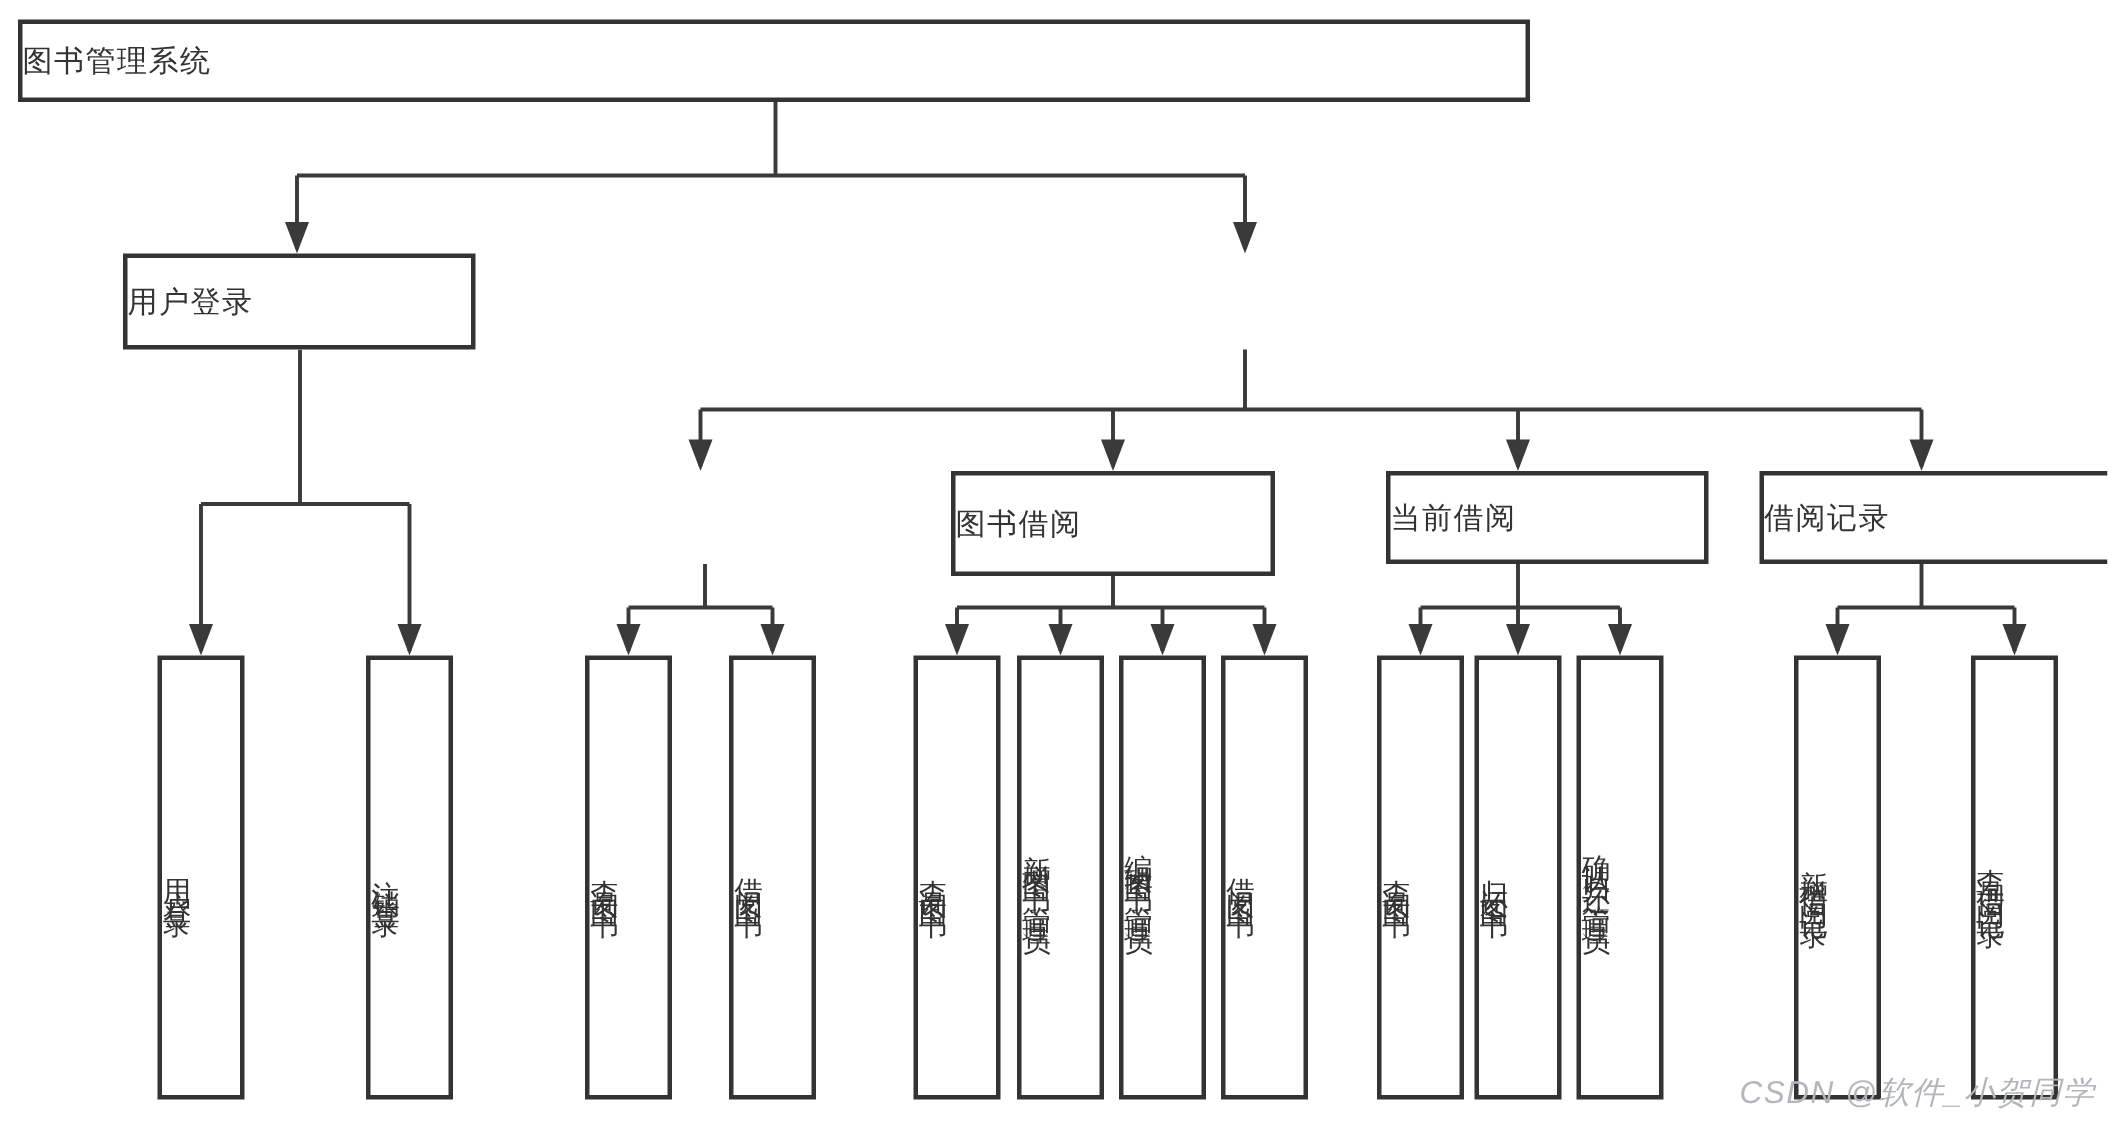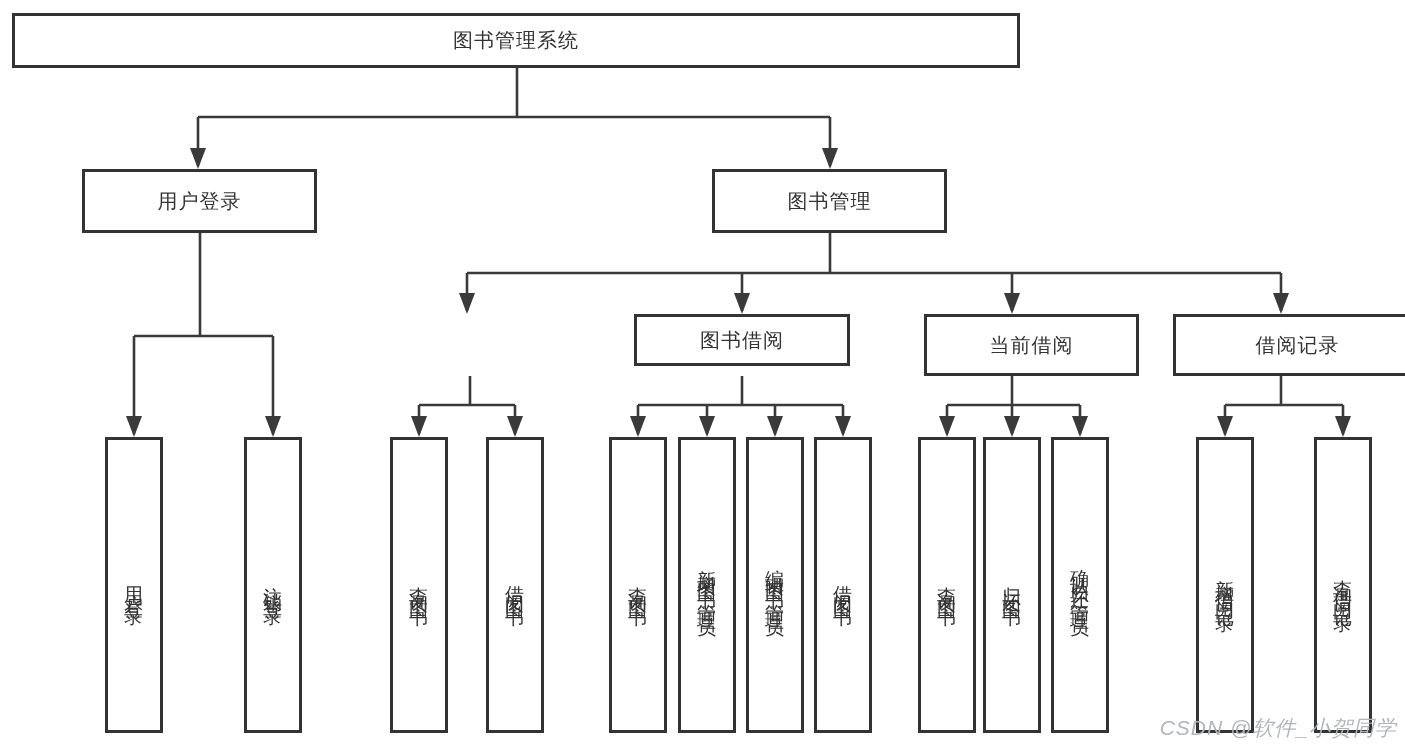--- a/index.html
+++ b/index.html
@@ -18,21 +18,21 @@
     overflow:hidden;
   }
   #edges{position:absolute;left:0;top:0;z-index:0;}
   #edges .wire{stroke:var(--line);stroke-width:2.6;fill:none;}
   #edges .head{fill:var(--line);stroke:none;}
   .box{
     position:absolute;
     box-sizing:border-box;
     background:#ffffff;
     border:3px solid var(--box_border);
-    display:flex;align-items:center;justify-content:center;
+    display:flex;align-items:center;
     color:var(--text);
     font-size:20px;
     letter-spacing:1px;
     z-index:1;
   }
   .leaf{font-size:19px;}
   .leaf span{
     writing-mode:vertical-lr;
     text-orientation:mixed;
     letter-spacing:7px;
@@ -89,25 +89,22 @@
       <use href="#ah" x="1343" y="437"></use>
   </svg>
 
   <div class="box" style="left:12px;top:13px;width:1008px;height:55px">
     <span>图书管理系统</span>
   </div>
 
   <div class="box" style="left:82px;top:169px;width:235px;height:64px">
     <span>用户登录</span>
   </div>
-  <div class="box" style="left:712px;top:169px;width:235px;height:64px">
-    <span>图书管理</span>
-  </div>
 
-  <div class="box" style="left:634px;top:314px;width:216px;height:52px">
+  <div class="box" style="left:634px;top:314px;width:216px;height:70px">
     <span>图书借阅</span>
   </div>
   <div class="box" style="left:924px;top:314px;width:215px;height:62px">
     <span>当前借阅</span>
   </div>
   <div class="box" style="left:1173px;top:314px;width:249px;height:62px">
     <span>借阅记录</span>
   </div>
 
   <div class="box leaf" style="left:105px;top:437px;width:58px;height:296px">

